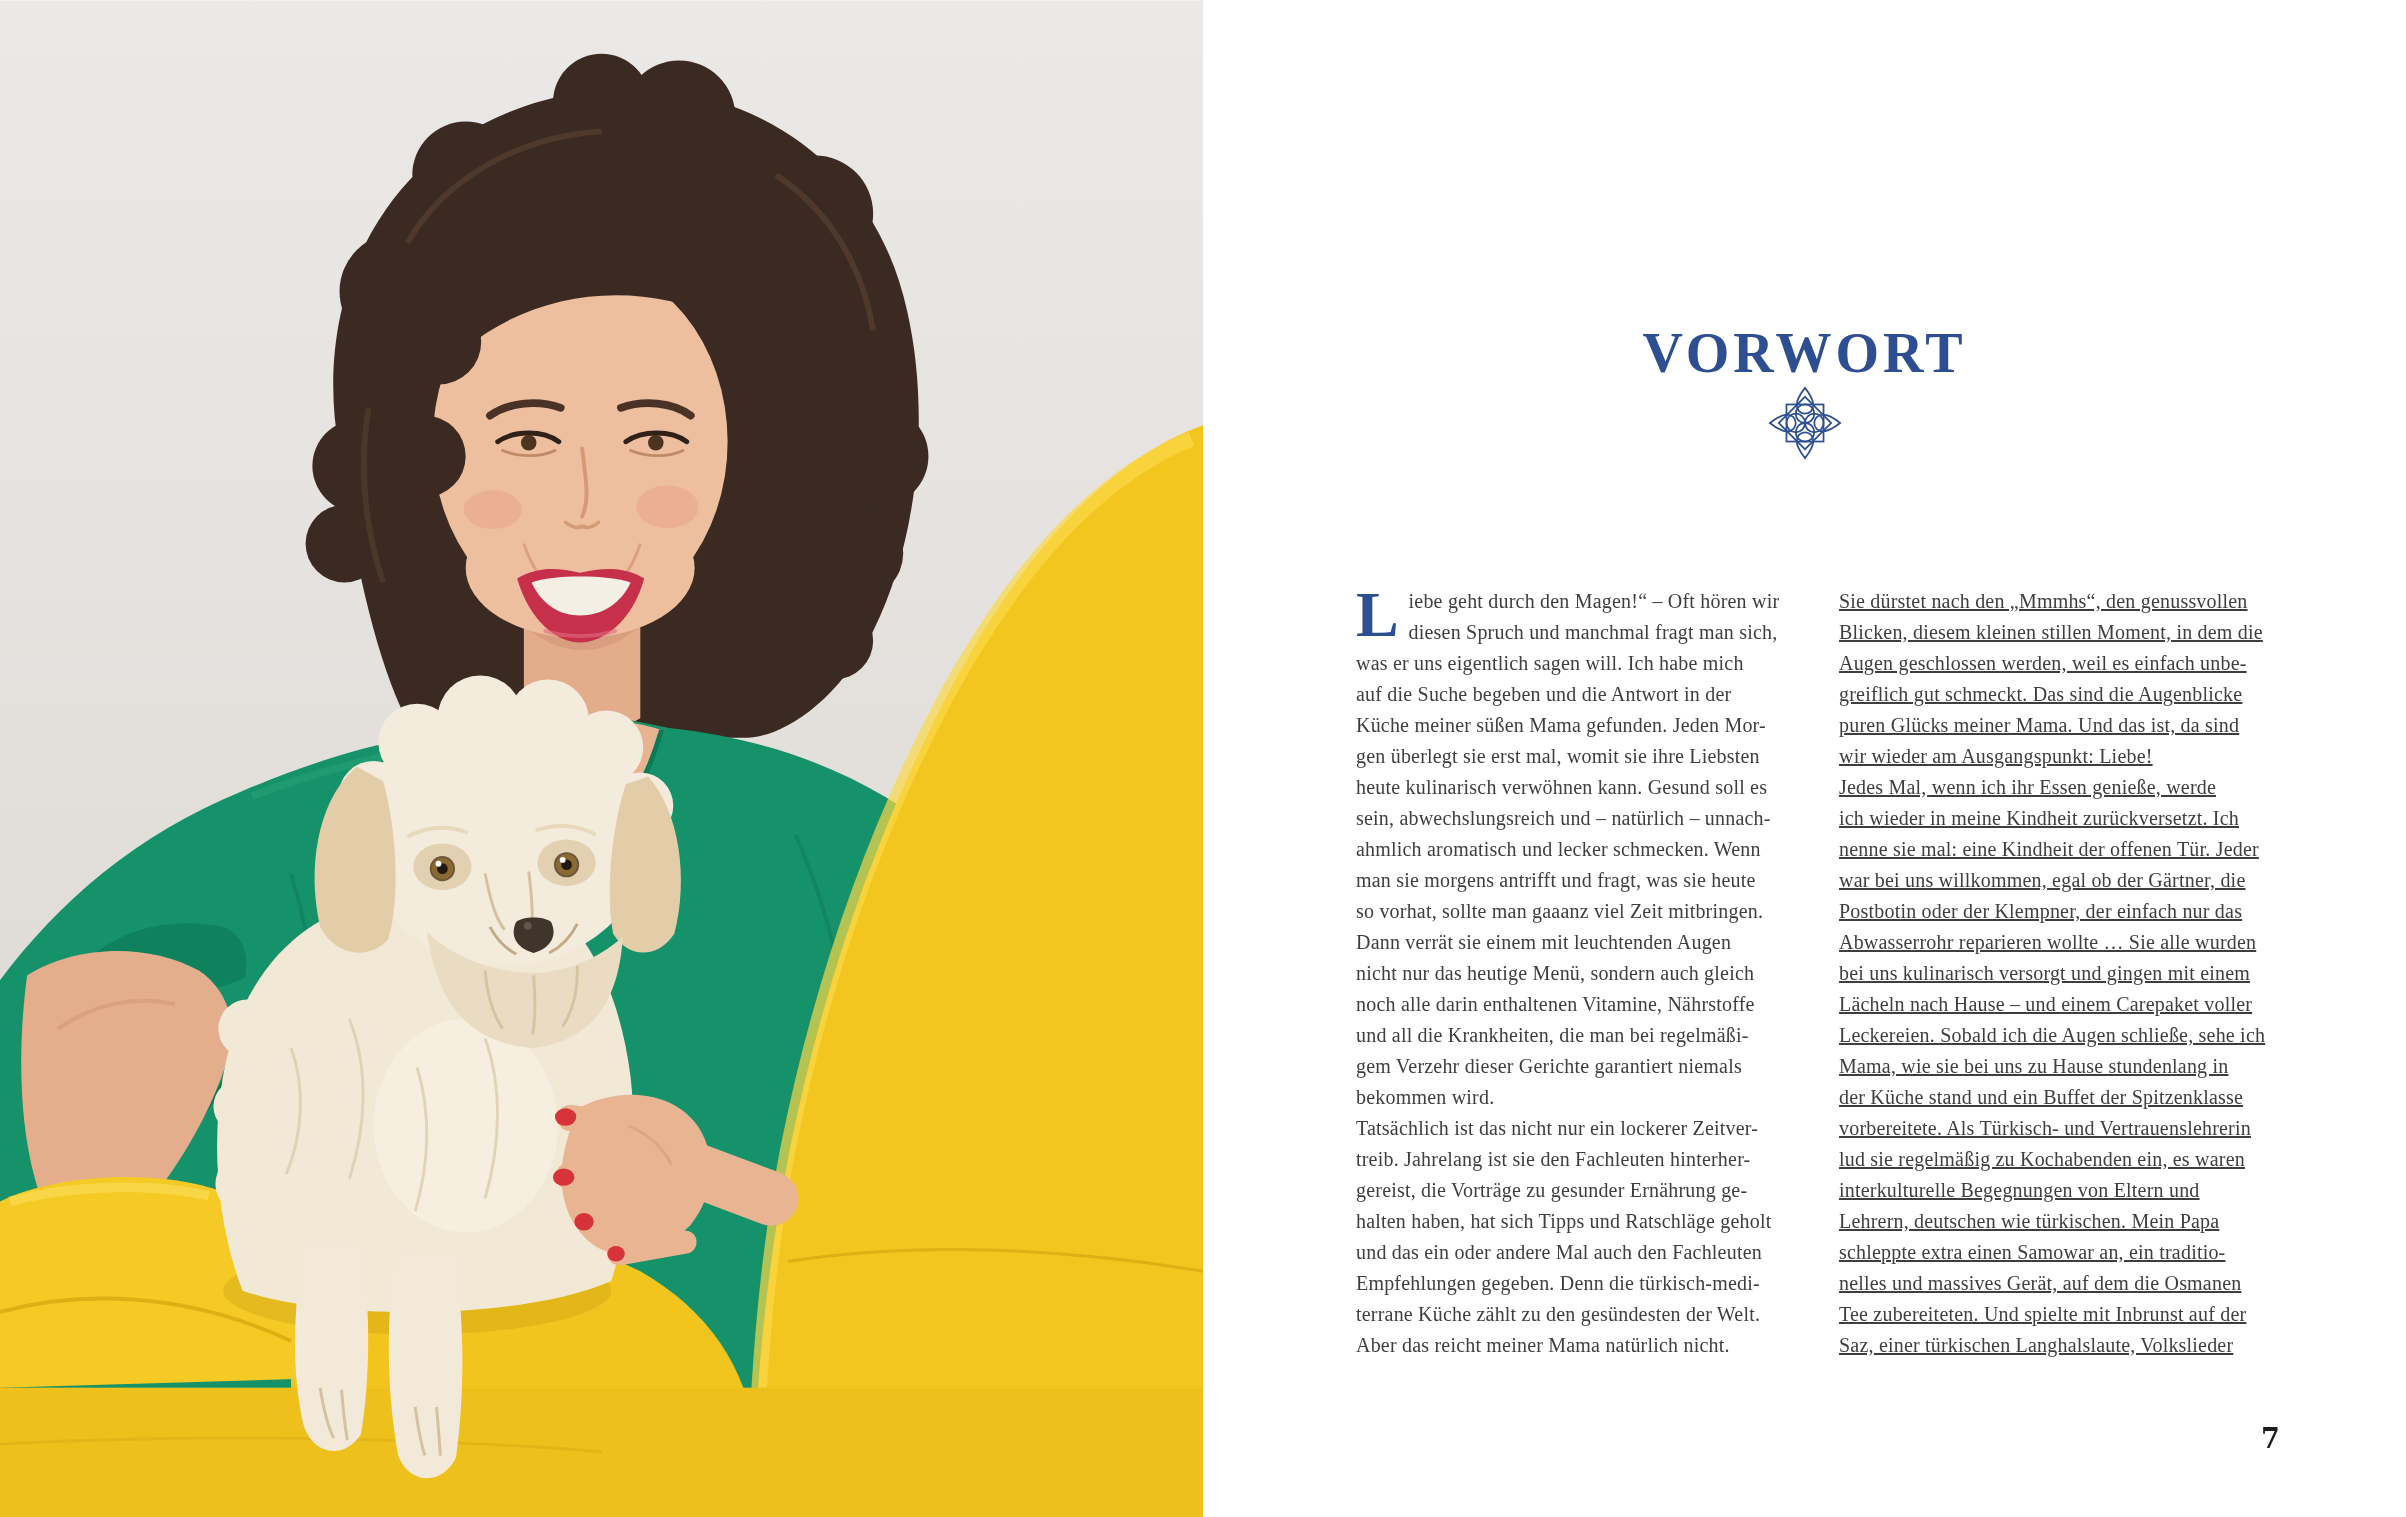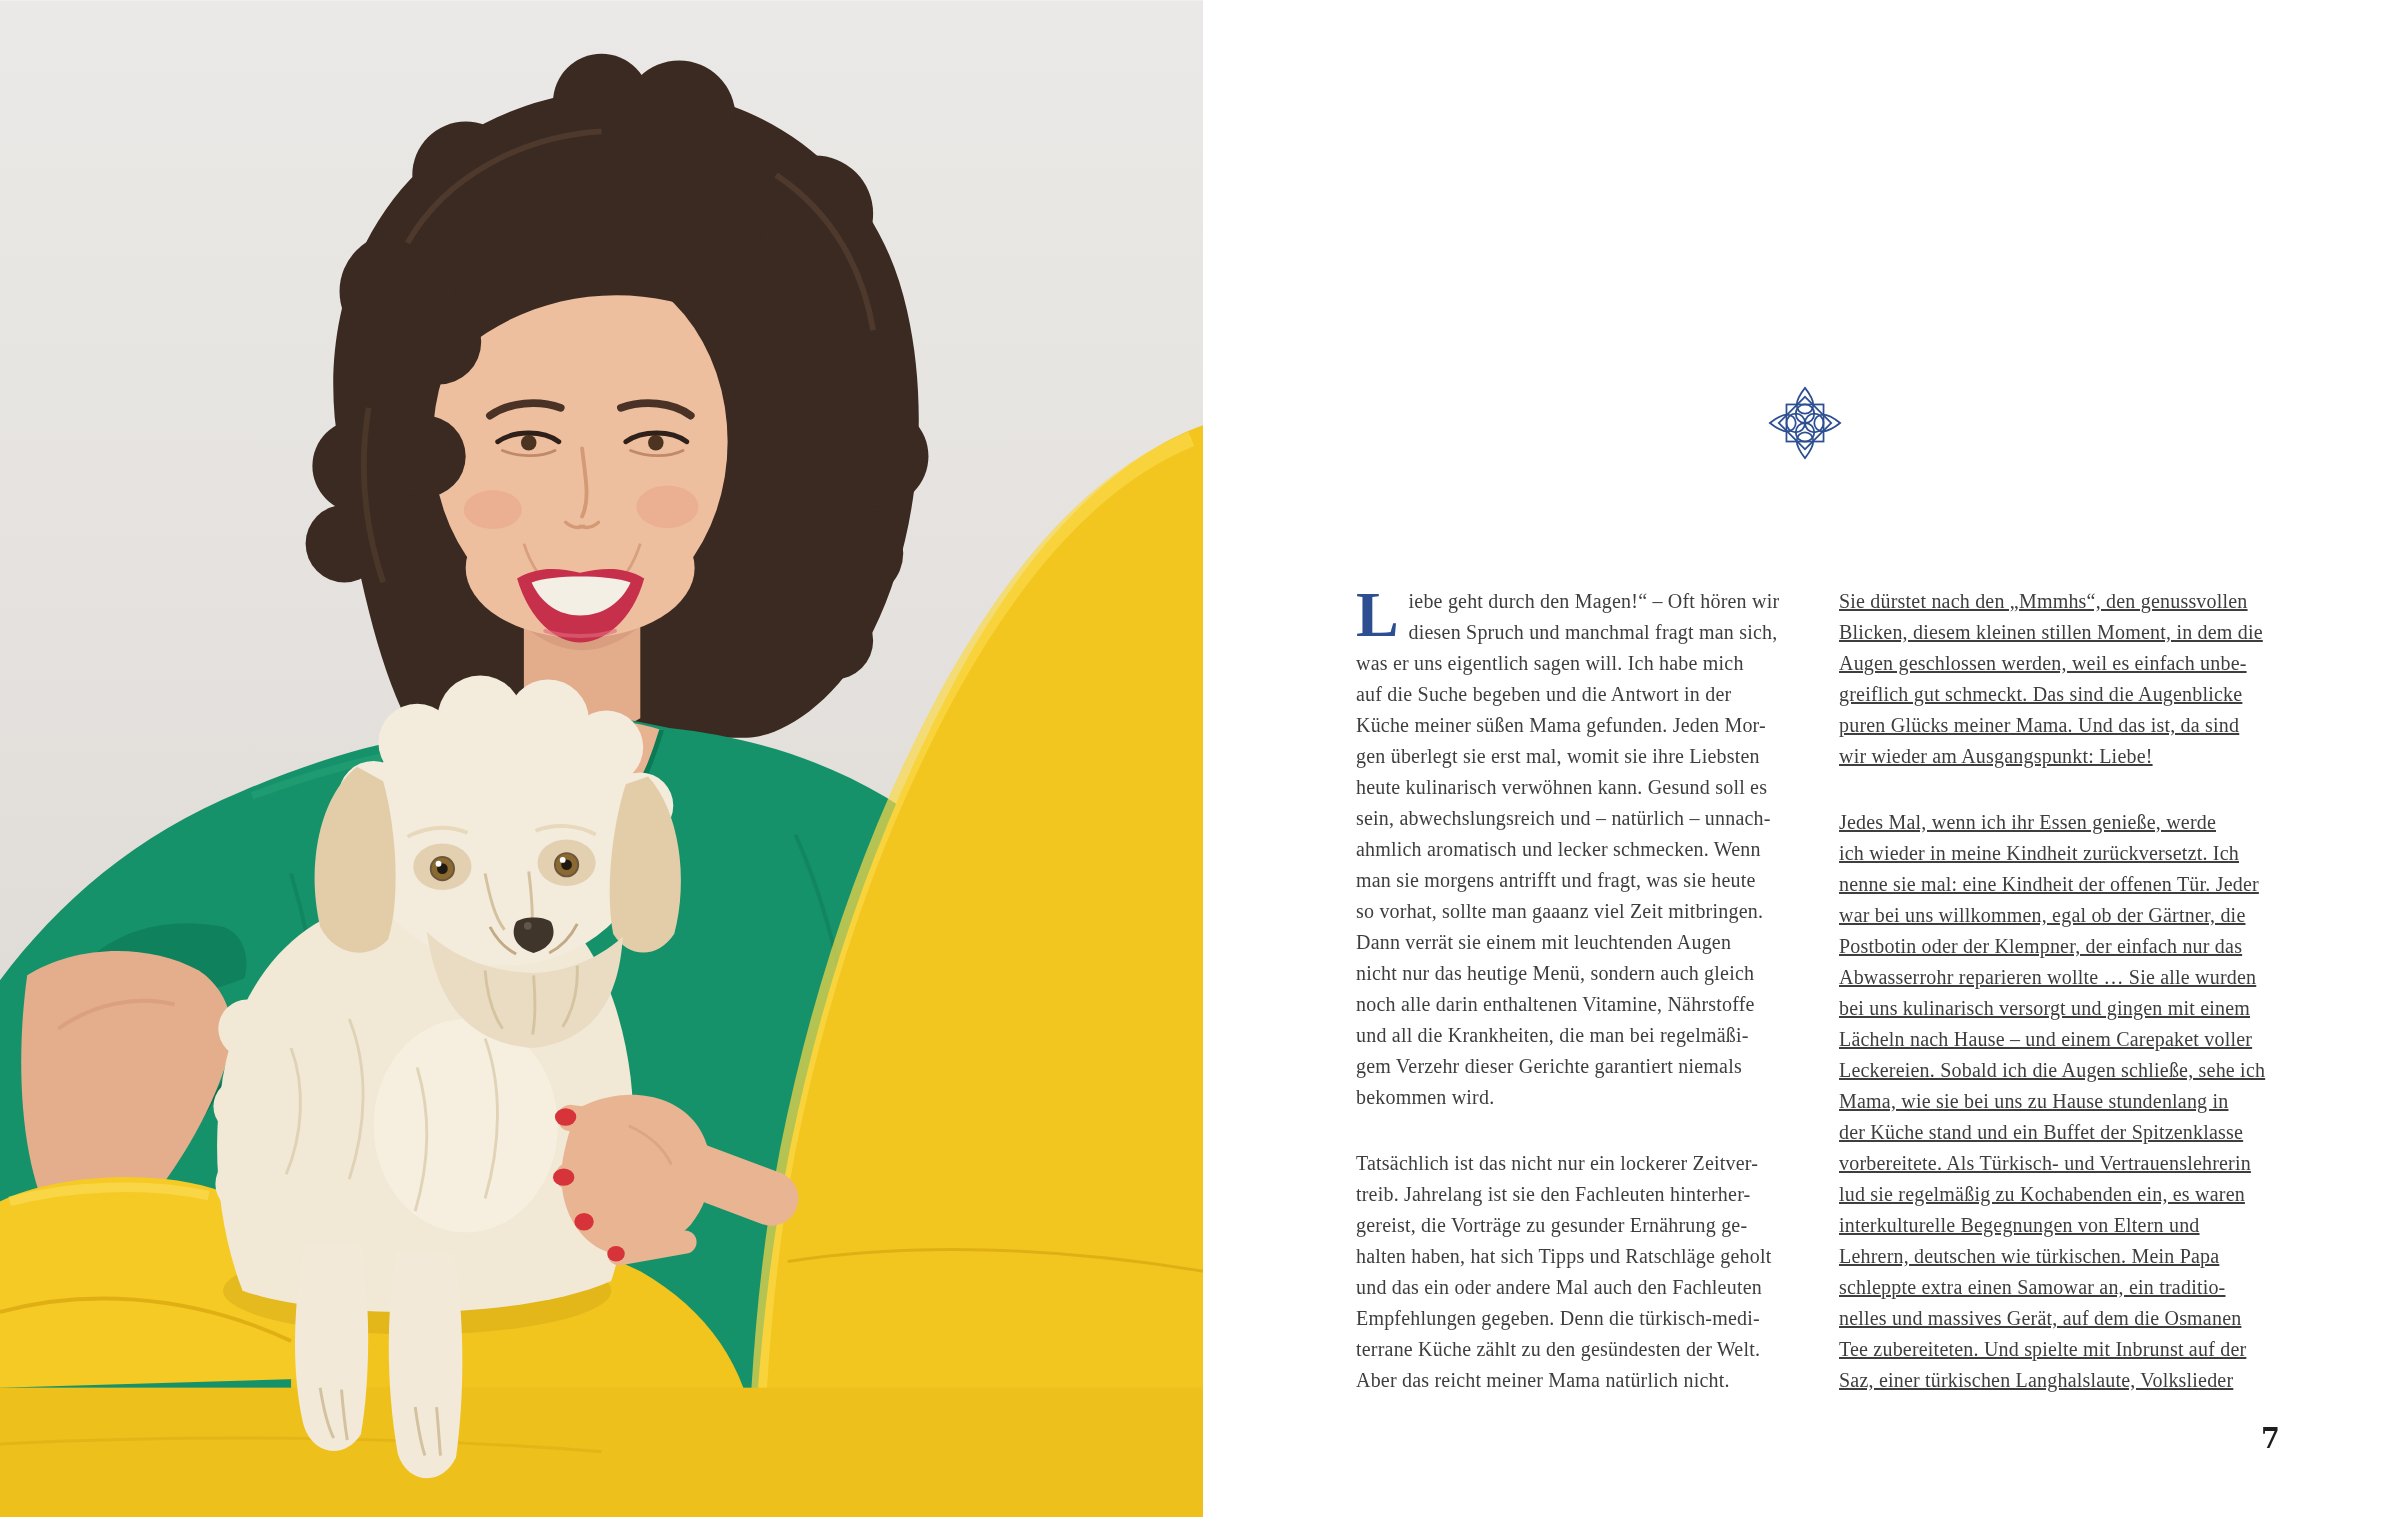--- a/index.html
+++ b/index.html
@@ -37,21 +37,21 @@
     font-family:"Liberation Serif", serif;
     font-size:20px; line-height:31px;
     letter-spacing:0.2px;
     color:#3e3e3e;
     text-align:left;
   }
   #col1 { left:153px; }
   #col2 { left:636px;text-decoration:underline; }
   .par-text { white-space:pre-line; }
   .body-par { margin:0; }
-  .body-par + .body-par { margin-top:35px; }
+  .body-par + .body-par { }
   .dropcap {
     float:left;
     font-family:"Liberation Serif", serif;
     font-weight:bold;
     color:#2d4f92;
     font-size:64px;
     line-height:49px;
     margin:3.9px 9.7px 0 0;
   }
   .page-number {
@@ -250,20 +250,21 @@
           <ellipse cx="581" cy="1213" rx="11" ry="9"></ellipse>
           <ellipse cx="602" cy="1259" rx="10" ry="9"></ellipse>
           <ellipse cx="635" cy="1292" rx="9" ry="8"></ellipse>
         </g>
       </g>
     </svg>
   </div>
 
   <div id="text-page">
 
+    <h1 class="page-title">VORWORT</h1>
 
     <svg class="ornament" viewBox="0 0 80 80">
       <g fill="none" stroke="#2d4f92" stroke-width="1.8">
         <rect x="21" y="21" width="38" height="38"></rect>
         <rect x="21" y="21" width="38" height="38" transform="rotate(45 40 40)"></rect>
         <circle cx="40" cy="30.5" r="9.5"></circle>
         <circle cx="49.5" cy="40" r="9.5"></circle>
         <circle cx="40" cy="49.5" r="9.5"></circle>
         <circle cx="30.5" cy="40" r="9.5"></circle>
         <path d="M40 4 C45.5 11 48.5 16 48.5 21.5 C48.5 27 44.5 30.5 40 30.5 C35.5 30.5 31.5 27 31.5 21.5 C31.5 16 34.5 11 40 4 Z"></path>

